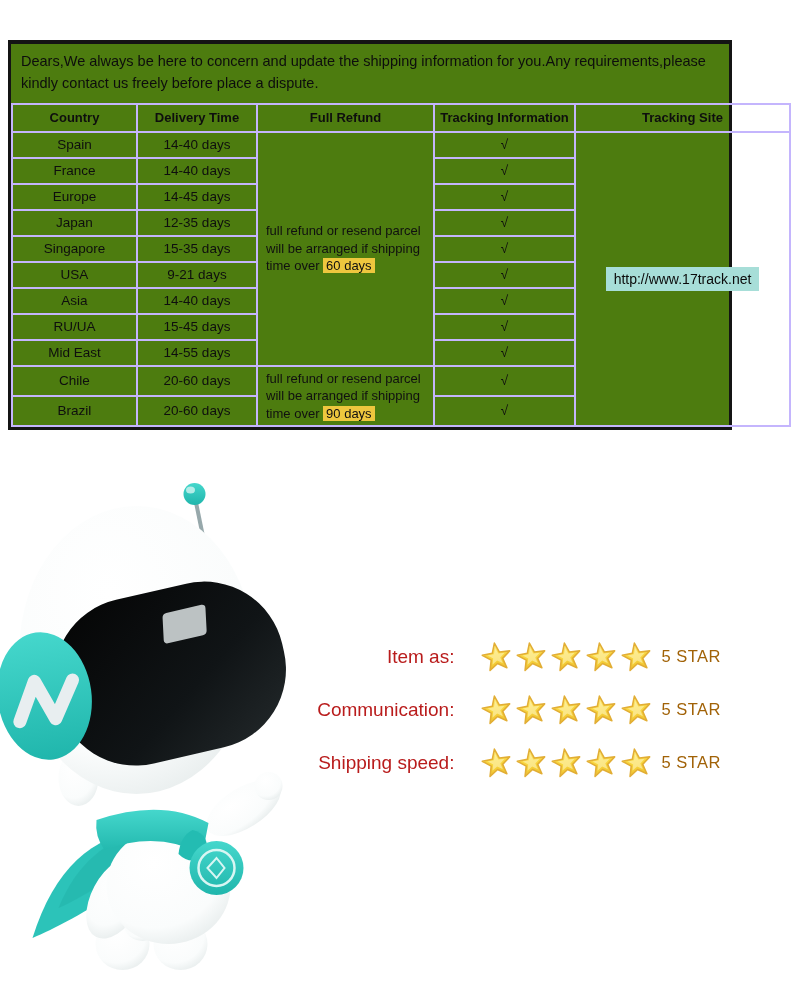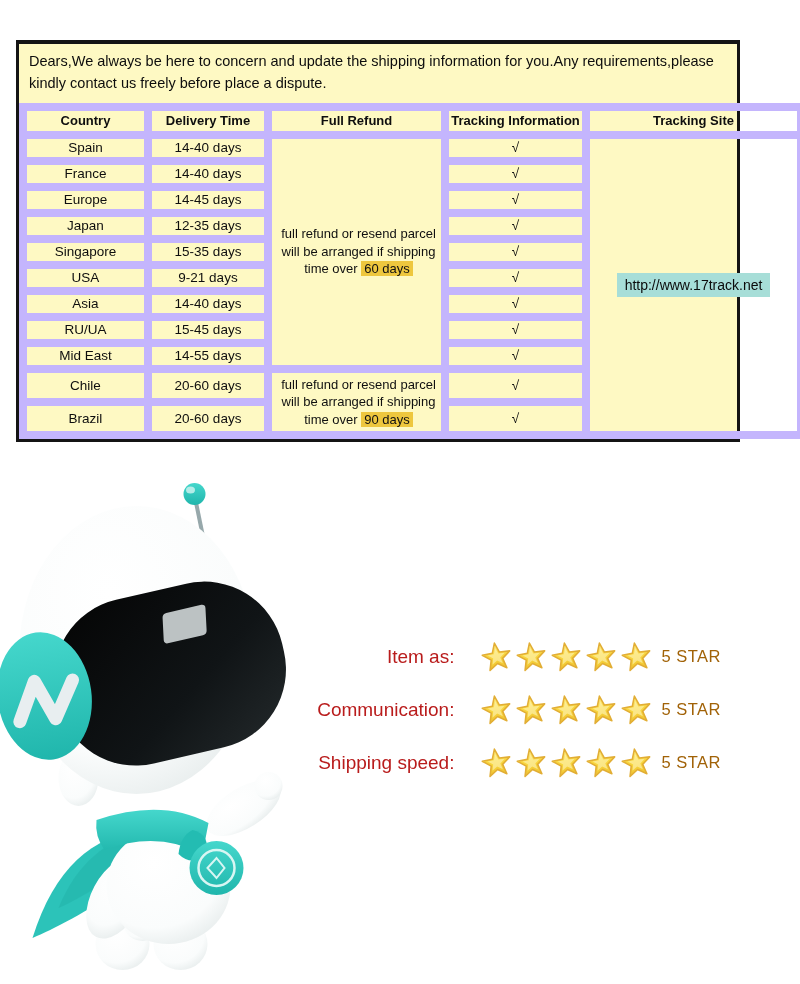--- a/index.html
+++ b/index.html
@@ -1,28 +1,28 @@
 <!DOCTYPE html>
 <html><head>
 <meta charset="utf-8">
 <style>
   * { margin:0; padding:0; box-sizing:border-box; }
   html,body { background:#ffffff; }
   body { width:800px; height:984px; font-family:"Liberation Sans",sans-serif; position:relative; overflow:hidden; }
   .page { position:absolute; left:0; top:0; width:800px; height:984px; background:#ffffff; }
 
   
-  .info-box { position:absolute; left:16px; top:40px; width:724px; border:3px solid #141414; border-top-width:4px; background:#fef9c3; }
+  .info-box { position:absolute; left:8px; top:40px; width:724px; border:3px solid #141414; border-top-width:4px; background:#4d7c0f; }
   .notice { font-size:14.5px; color:#0d0d0d; line-height:1.5; padding:7px 10px 8px 10px; }
   table.shipping { width:100%; border-collapse:collapse; table-layout:fixed; }
-  table.shipping th, table.shipping td { border:8px solid #c4b5fd; text-align:center; vertical-align:middle; color:#0e0e0e; }
+  table.shipping th, table.shipping td { border:2px solid #c4b5fd; text-align:center; vertical-align:middle; color:#0e0e0e; }
   table.shipping th { height:28px; font-size:13px; font-weight:bold; padding:0 1px; }
   table.shipping td { height:26px; font-size:13.5px; }
   td.c-refund { vertical-align:middle; }
-  .refund-text { text-align:center; font-size:13px; line-height:1.35; padding:3px 4px 3px 8px; color:#101010; }
+  .refund-text { text-align:left; font-size:13px; line-height:1.35; padding:3px 4px 3px 8px; color:#101010; }
   .hl { background:#eec73e; padding:0 3px; }
   td.c-site { vertical-align:middle; }
   .url-chip { display:inline-block; background:#a7ded8; color:#0b0b0b; font-size:14px; padding:4px 8px;text-align:center; }
   td.c-track { font-size:14.5px; }
 
   
   .bubble { position:absolute; background:#8dd6d0; color:#3e615e; font-size:18.5px; white-space:pre-line; }
   .bubble-top { left:263px; top:492px; width:482px; border-radius:13px; padding:12px 18px 14px 18px; line-height:1.62; }
   .bubble-top::after { content:""; position:absolute; left:28px; bottom:-28px; width:74px; height:30px;
                        background:#62c8bf; clip-path:polygon(10% 0, 100% 0, 0 100%); }

